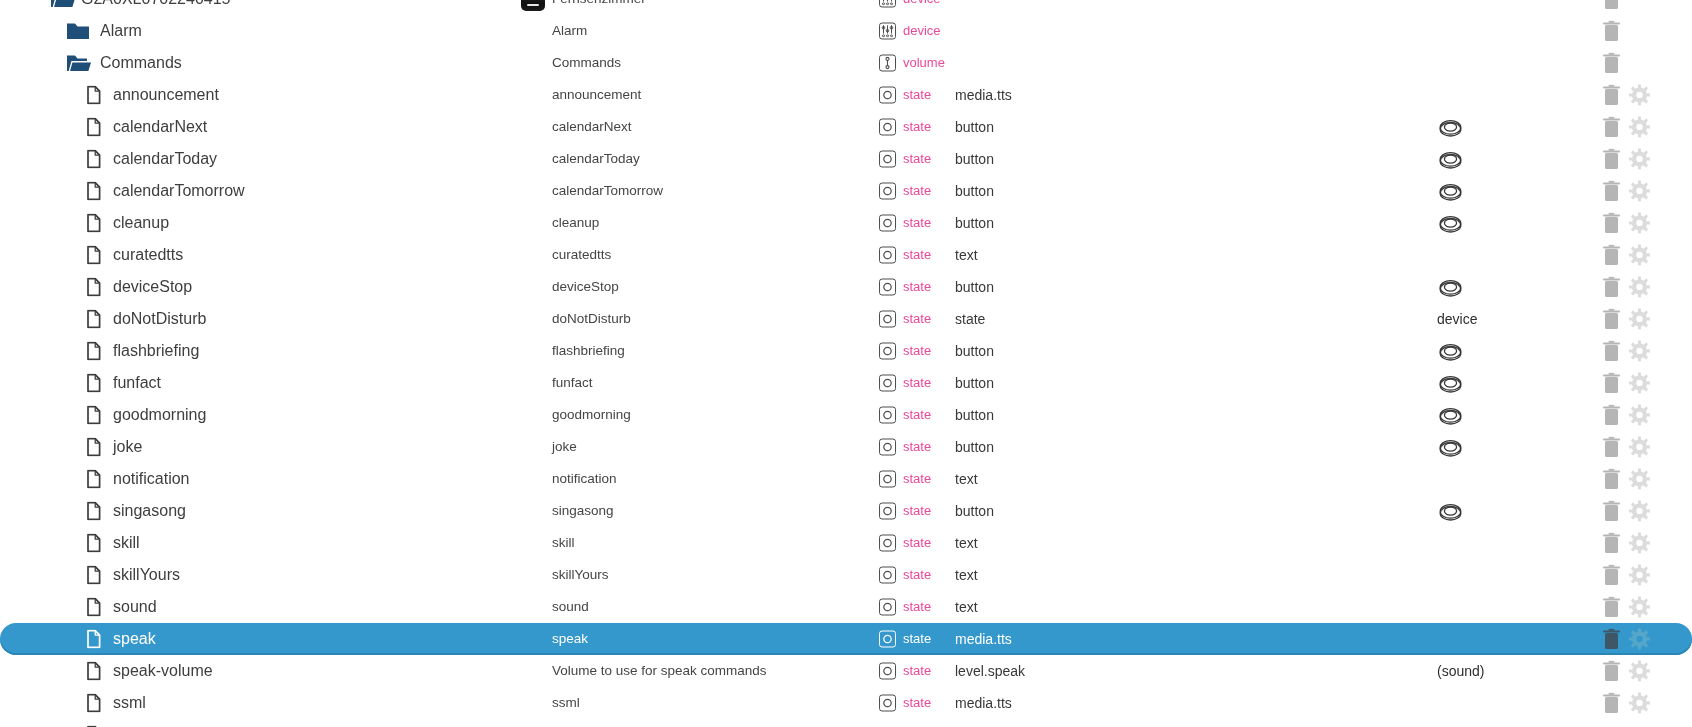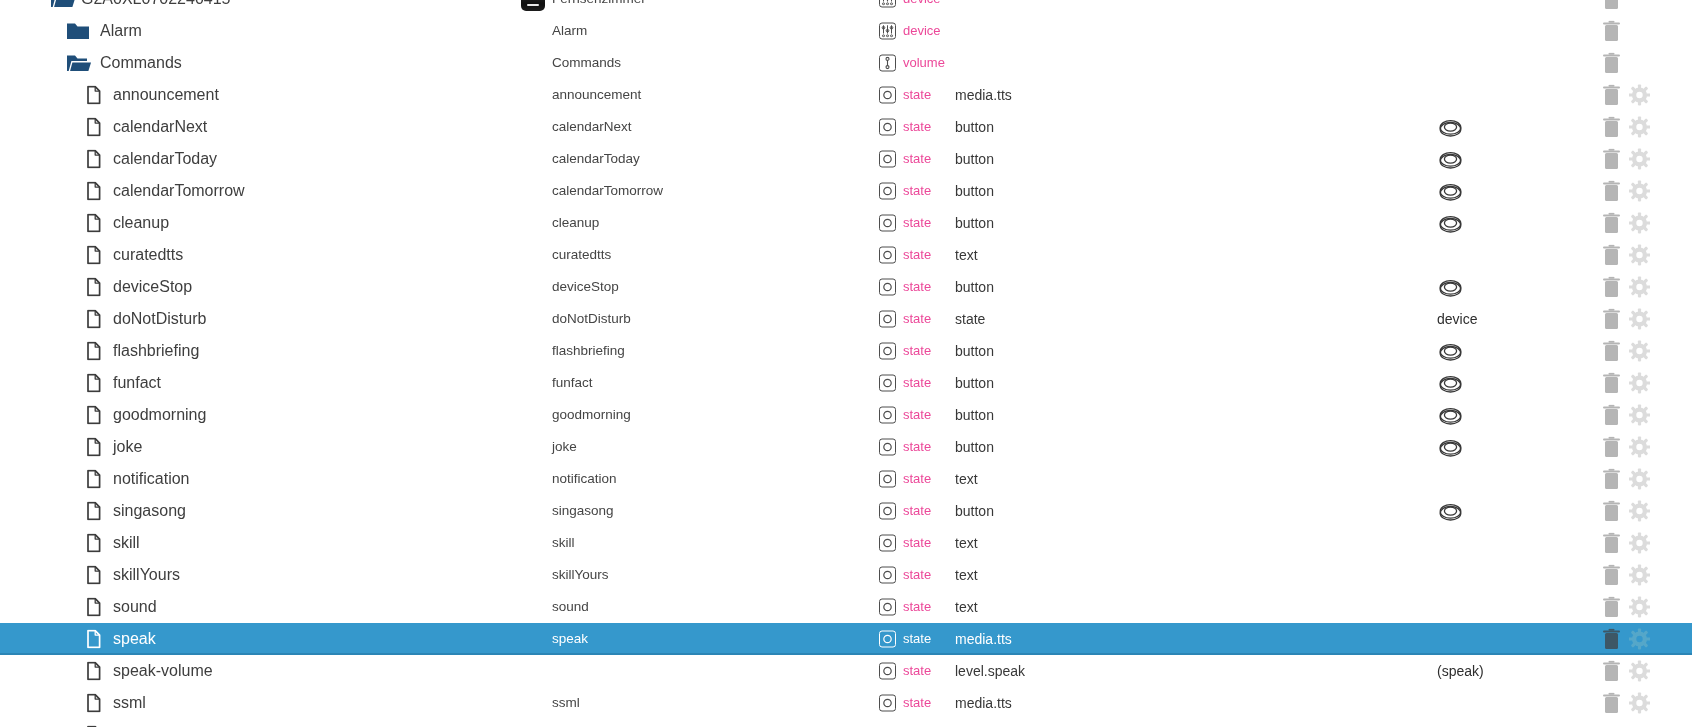--- a/index.html
+++ b/index.html
@@ -11,21 +11,21 @@
     --highlight-edge:#2b85b5;
     --folder:#1f4e79;
     --ink:#3a3a3a;
     --trash:#b5b5b5;
     --gear:#dcdcdc;
     --trash-sel:#3d5766;
     --gear-sel:#55a7c9;
   }
   .rows{margin-top:-17px;position:relative;}
   .row{position:relative;height:32px;width:1692px;box-sizing:border-box;}
-  .row.selected{background:var(--highlight);box-shadow:inset 0 -2px 0 var(--highlight-edge);}
+  .row.selected{background:var(--highlight);box-shadow:inset 0 -2px 0 var(--highlight-edge);border-radius:16px;}
   .row.selected .name,.row.selected .desc,.row.selected .type-label,
   .row.selected .role,.row.selected .value{color:#fff;}
   .row.selected .tree-icon{color:#fff;}
   .row.selected .type-box{border-color:#fff;color:#fff;}
   .row.selected .trash{color:var(--trash-sel);}
   .row.selected .gear{color:var(--gear-sel);}
 
   .row > span{position:absolute;}
   .tree-icon{top:50%;transform:translateY(-50%);line-height:0;}
   .tree-icon.folder{color:var(--folder);}
@@ -826,29 +826,30 @@
           </g>
         </svg></span>
   </div>
     <div class="row lvl2">
     <span class="tree-icon file"><svg width="15" height="19" viewBox="0 0 15 19">
           <path d="M2 1.2 H9.2 L13.6 5.6 V17.8 H2 Z" fill="none" stroke="currentColor" stroke-width="1.7" stroke-linejoin="round"></path>
           <path d="M9.2 1.2 V5.6 H13.6" fill="none" stroke="currentColor" stroke-width="1.3" stroke-linejoin="round"></path>
         </svg></span>
     <span class="name">speak-volume</span>
 
+    <span class="desc">Volume to use for speak commands</span>
     <span class="type-box">
         <svg width="13" height="13" viewBox="0 0 13 13" fill="none" stroke="currentColor" stroke-width="1.2">
           <circle cx="6.5" cy="6.5" r="3.7"></circle>
         </svg>
       </span>
     <span class="type-label">state</span>
     <span class="role">level.speak</span>
 
-    <span class="value">(speak)</span>
+    <span class="value">(sound)</span>
     <span class="action trash"><svg width="19" height="21" viewBox="0 0 19 21" fill="currentColor">
           <rect x="3" y="4.6" width="13" height="16" rx="1.5"></rect>
           <rect x="1" y="1.9" width="17" height="2.2" rx="1"></rect>
           <rect x="6.5" y="0.3" width="6" height="2" rx="1"></rect>
         </svg></span>
     <span class="action gear"><svg width="21" height="21" viewBox="0 0 21 21">
           <circle cx="10.5" cy="10.5" r="5.4" fill="none" stroke="currentColor" stroke-width="4.4"></circle>
           <g fill="currentColor">
             <rect x="8.9" y="-0.4" width="3.2" height="4.6" rx="1.1" transform="rotate(0 10.5 10.5)"></rect>
             <rect x="8.9" y="-0.4" width="3.2" height="4.6" rx="1.1" transform="rotate(45 10.5 10.5)"></rect>

